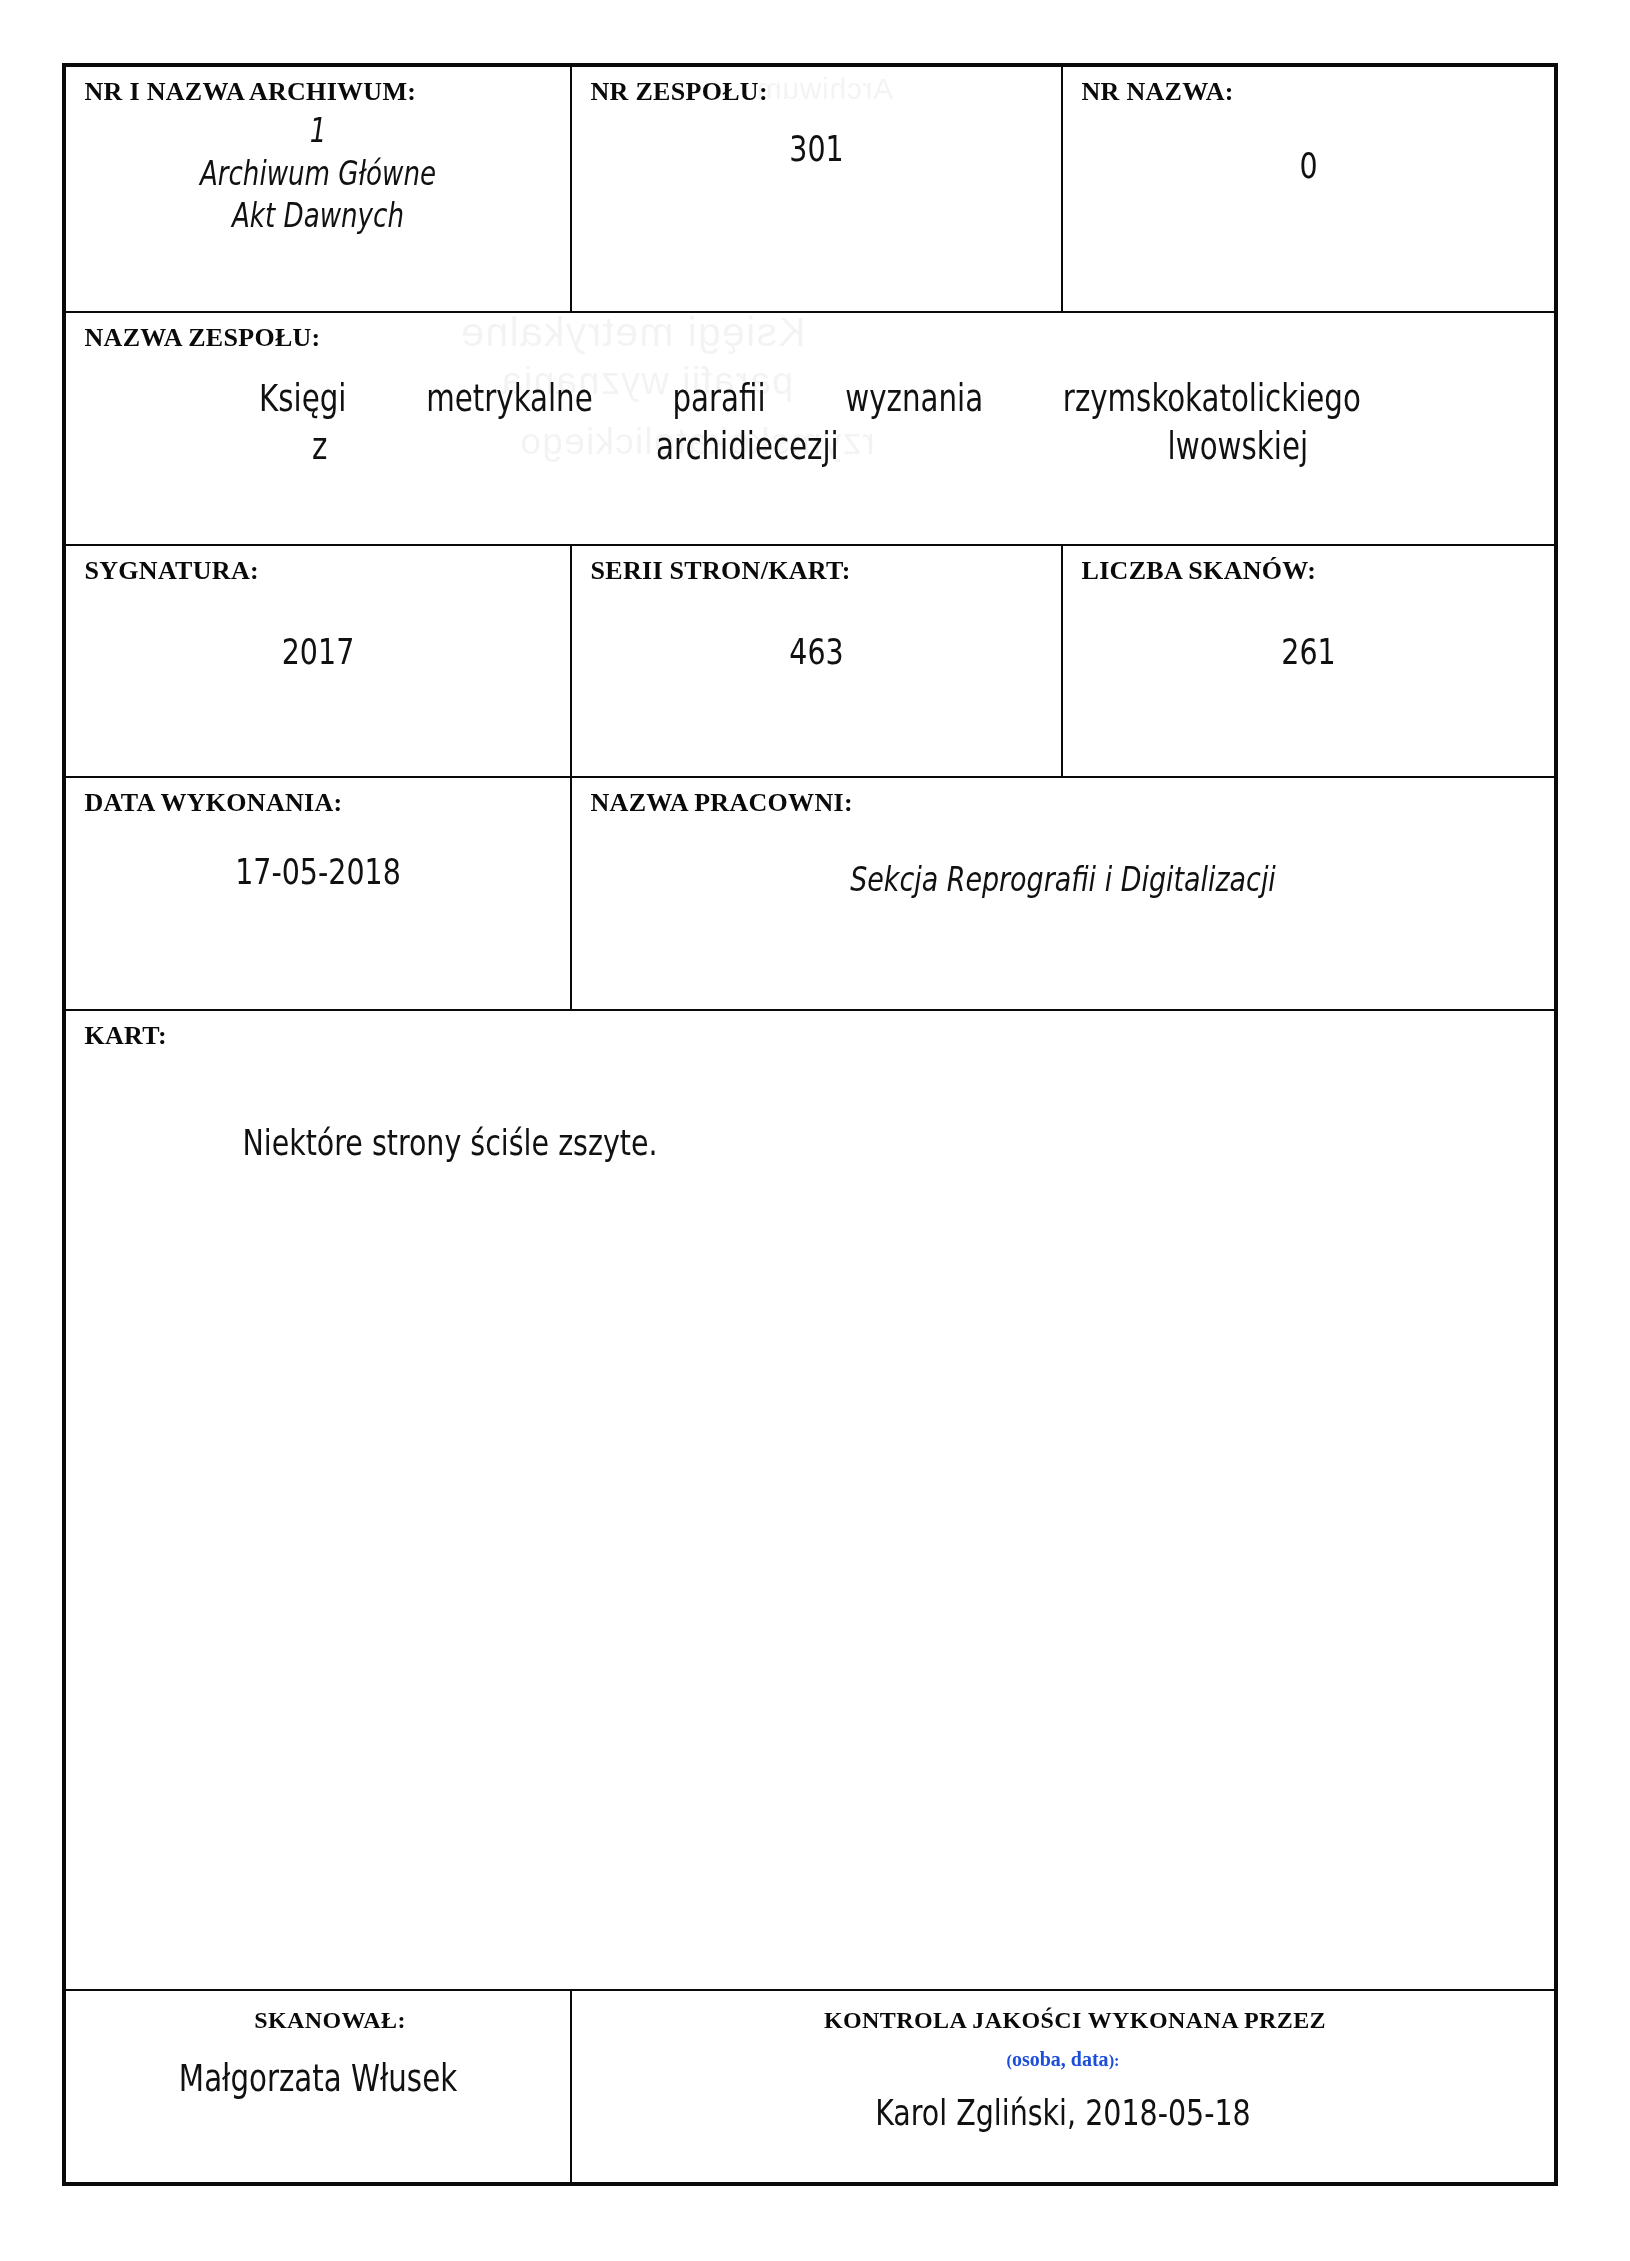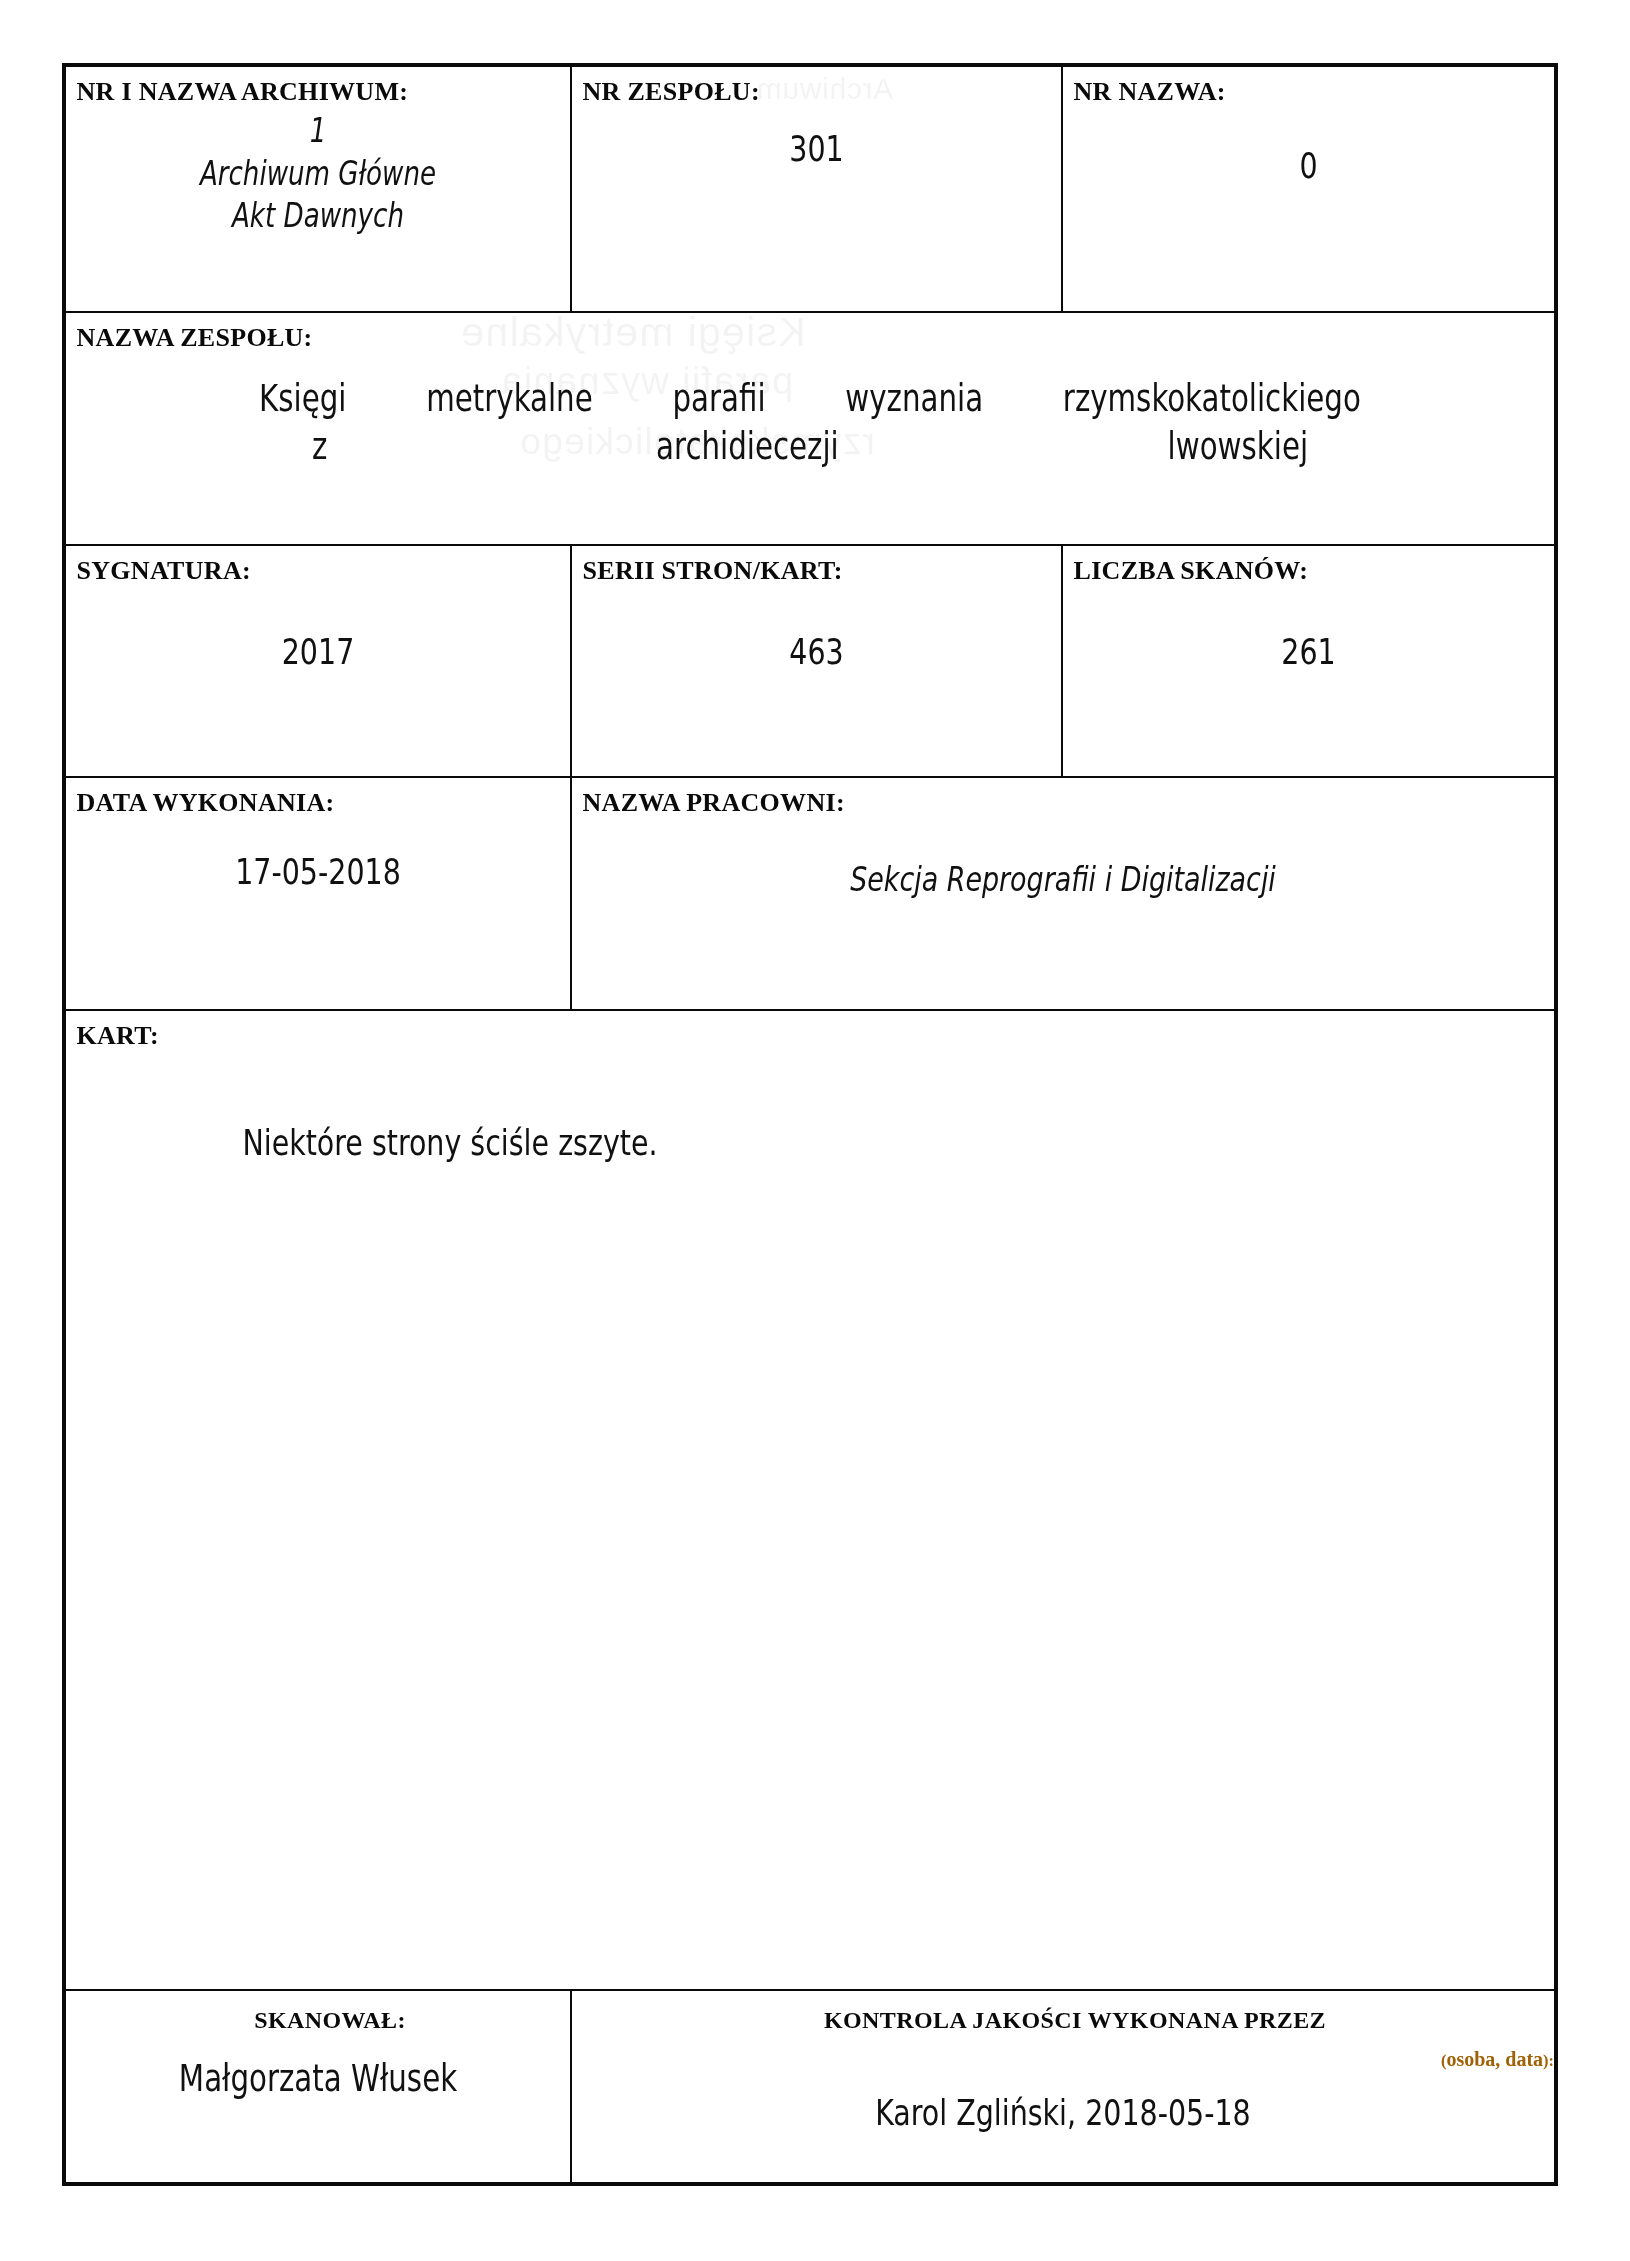--- a/index.html
+++ b/index.html
@@ -65,20 +65,21 @@
   .lbl {
     font-family: "Liberation Serif", serif;
     font-weight: 700;
     font-size: 26px;
     letter-spacing: 0.3px;
     color: #0a0a0a;
     display: block;
     padding: 10.5px 0 0 10.5px;
     line-height: 1.05;
     white-space: nowrap;
+    margin-left: 8px;
   }
 
   
   .val {
     font-family: "DejaVu Sans Condensed", "Liberation Sans Narrow", "Liberation Sans", sans-serif;
     font-size: 36px;
     color: #111;
     line-height: 1.22;
     font-stretch: condensed;
     transform: scaleX(0.88);
@@ -138,24 +139,24 @@
     text-align: center;
     display: block;
     padding-top: 16px;
     line-height: 1.1;
     padding-left: 24px;
   }
   .foot-sub {
     font-family: "Liberation Serif", serif;
     font-weight: 700;
     font-size: 20px;
-    text-align: right;
+    text-align: center;
     display: block;
     padding-top: 14.5px;
-    color: #a16207;
+    color: #1d4ed8;
   }
   .foot-sub .paren { font-size: 16.4px; }
   .foot-val {
     margin-top: 22.4px;
     text-align: center;
     font-size: 37px;
   }
   .foot-val-q {
     margin-top: 20px;
     text-align: center;

